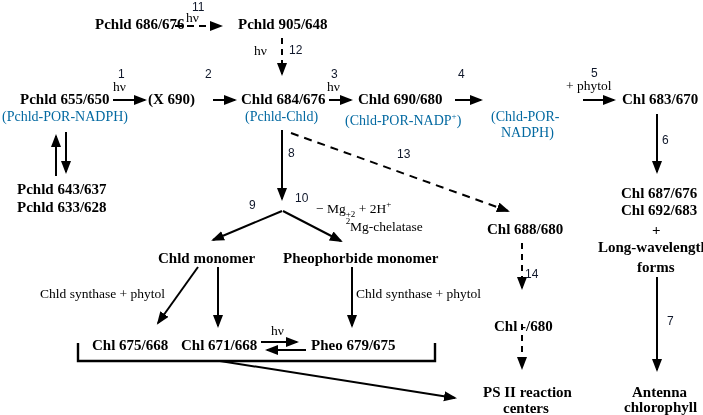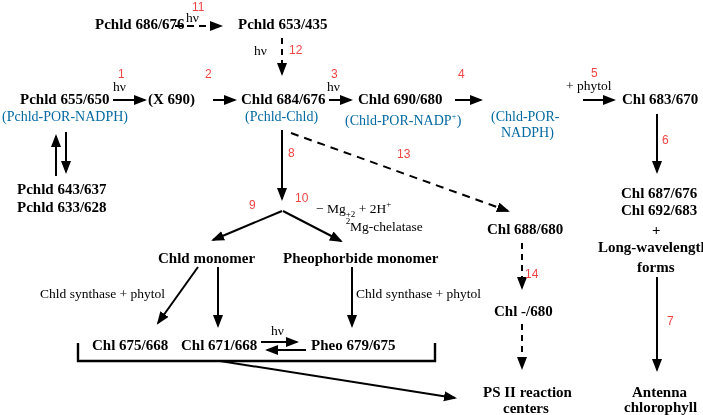--- a/index.html
+++ b/index.html
@@ -3,21 +3,21 @@
 <meta charset="utf-8">
 <style>
   html,body { margin:0; padding:0; background:#ffffff; }
   #stage {
     position:relative; width:703px; height:415px; background:#ffffff;
     font-family:"Liberation Serif", serif; color:#000; overflow:hidden;
   }
   #arrows { position:absolute; left:0; top:0; z-index:1; }
   .node  { position:absolute; z-index:2; font:bold 15px "Liberation Serif", serif; line-height:16px; white-space:nowrap; color:#000; }
   .sub   { position:absolute; z-index:2; font:14px "Liberation Serif", serif; line-height:15px; white-space:nowrap; color:#0369a1; }
-  .step  { position:absolute; z-index:2; font:12px "Liberation Sans", sans-serif; line-height:13px; white-space:nowrap; color:#ef4444; }
+  .step  { position:absolute; z-index:2; font:12px "Liberation Sans", sans-serif; line-height:13px; white-space:nowrap; color:#0f172a; }
   .lbl   { position:absolute; z-index:2; font:13.5px "Liberation Serif", serif; line-height:14px; white-space:nowrap; color:#000; }
   .supsm { font-size:9px; }
   .stack { display:inline-flex; flex-direction:column; align-items:flex-start;
            vertical-align:-4px; }
   .stack sup, .stack sub { font-size:9px; line-height:7px; position:static; vertical-align:baseline; }
 </style>
 </head>
 <body>
 
 <div id="stage">
@@ -52,21 +52,21 @@
       <path d="M522,243 L522,288" stroke-dasharray="6,5" marker-end="url(#ah)"></path>
       <path d="M522,324 L522,368" stroke-dasharray="6,5" marker-end="url(#ah)"></path>
       <path d="M657,114 L657,172" marker-end="url(#ah)"></path>
       <path d="M657,277 L657,370" marker-end="url(#ah)"></path>
     </g>
   </svg>
 
   <div class="node" style="left:95px; top:16px;">Pchld 686/676</div>
   <div class="step" style="left:192px; top:1px;">11</div>
   <div class="lbl" style="left:186px; top:11px; background:#fff;">hν</div>
-  <div class="node" style="left:238px; top:16px;">Pchld 653/435</div>
+  <div class="node" style="left:238px; top:16px;">Pchld 905/648</div>
   <div class="lbl" style="left:254px; top:44px;">hν</div>
   <div class="step" style="left:289px; top:44px;">12</div>
 
   <div class="node" style="left:20px; top:91px;">Pchld 655/650</div>
   <div class="sub" style="left:2px; top:109px;">(Pchld-POR-NADPH)</div>
   <div class="step" style="left:118px; top:68px;">1</div>
   <div class="lbl" style="left:113px; top:80px;">hν</div>
   <div class="node" style="left:148px; top:91px;">(X 690)</div>
   <div class="step" style="left:205px; top:68px;">2</div>
   <div class="node" style="left:241px; top:91px;">Chld 684/676</div>
@@ -101,21 +101,21 @@
 
   <div class="node" style="left:92px;  top:337px;">Chl 675/668</div>
   <div class="node" style="left:181px; top:337px;">Chl 671/668</div>
   <div class="lbl" style="left:271px; top:324px;">hν</div>
   <div class="node" style="left:311px; top:337px;">Pheo 679/675</div>
   <div class="node" style="left:483px; top:384px;">PS II reaction</div>
   <div class="node" style="left:503px; top:400px;">centers</div>
 
   <div class="node" style="left:487px; top:221px;">Chl 688/680</div>
   <div class="step" style="left:525px; top:268px;">14</div>
-  <div class="node" style="left:494px; top:303px;text-align:right;">Chl -/680</div>
+  <div class="node" style="left:494px; top:318px;text-align:right;">Chl -/680</div>
 
   <div class="step" style="left:662px; top:134px;">6</div>
   <div class="node" style="left:621px; top:185px;">Chl 687/676</div>
   <div class="node" style="left:621px; top:202px;">Chl 692/683</div>
   <div class="node" style="left:652px; top:222px;">+</div>
   <div class="node" style="left:598px; top:239px;">Long-wavelength</div>
   <div class="node" style="left:637px; top:259px;">forms</div>
   <div class="step" style="left:667px; top:315px;">7</div>
   <div class="node" style="left:632px; top:384px;">Antenna</div>
   <div class="node" style="left:624px; top:399px;">chlorophyll</div>

